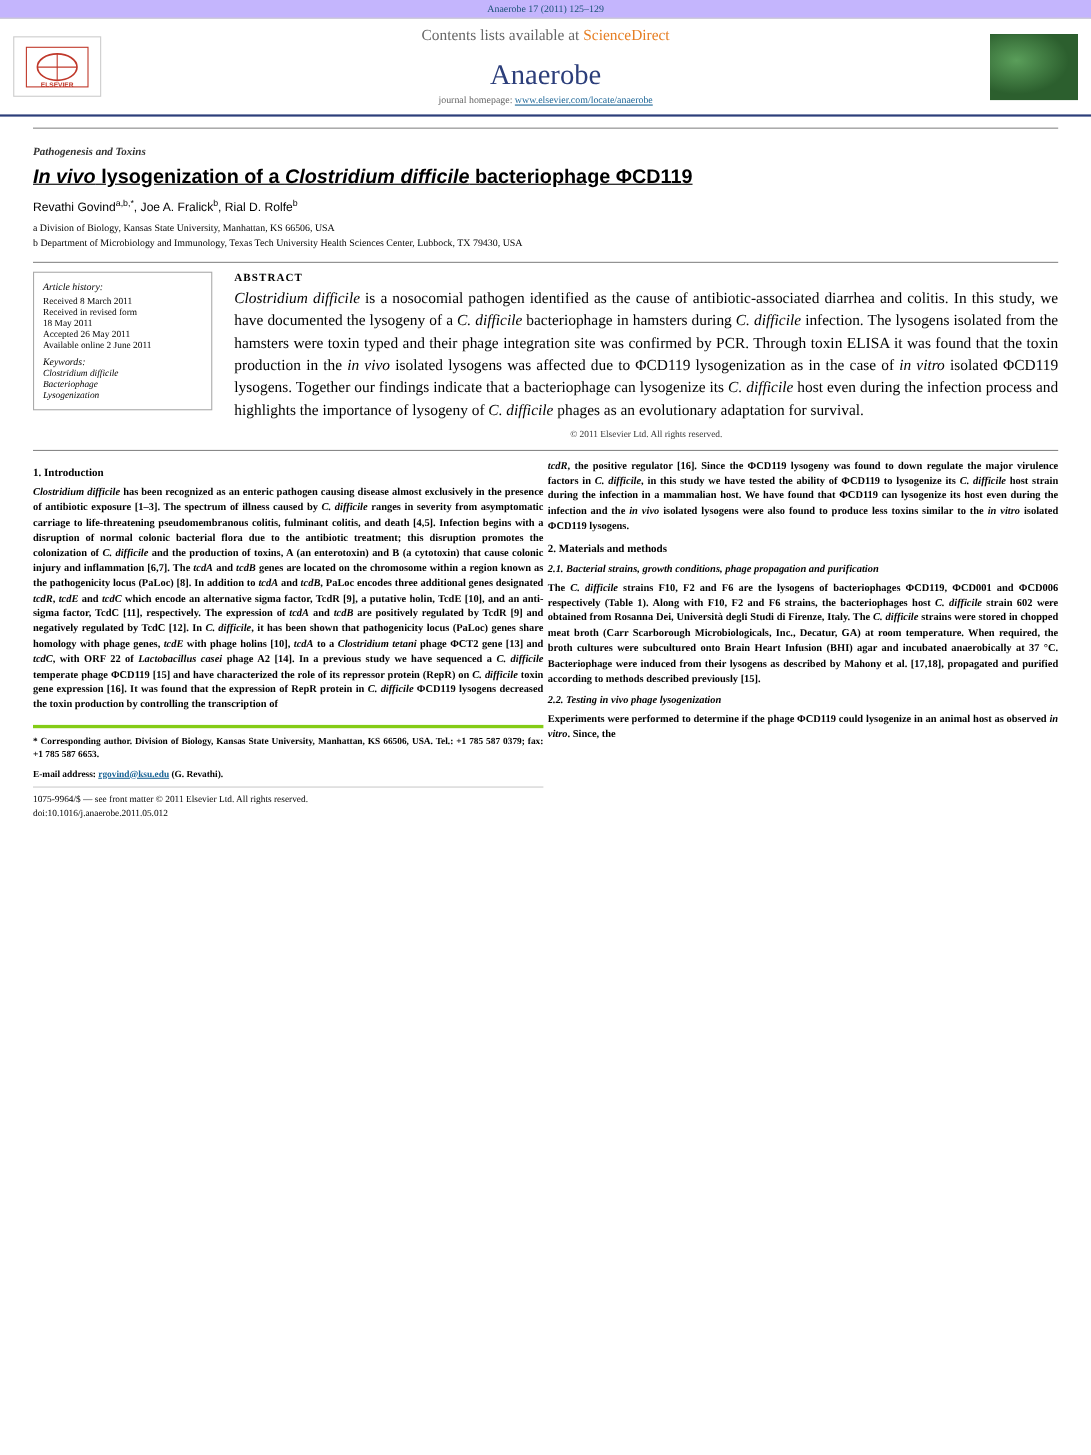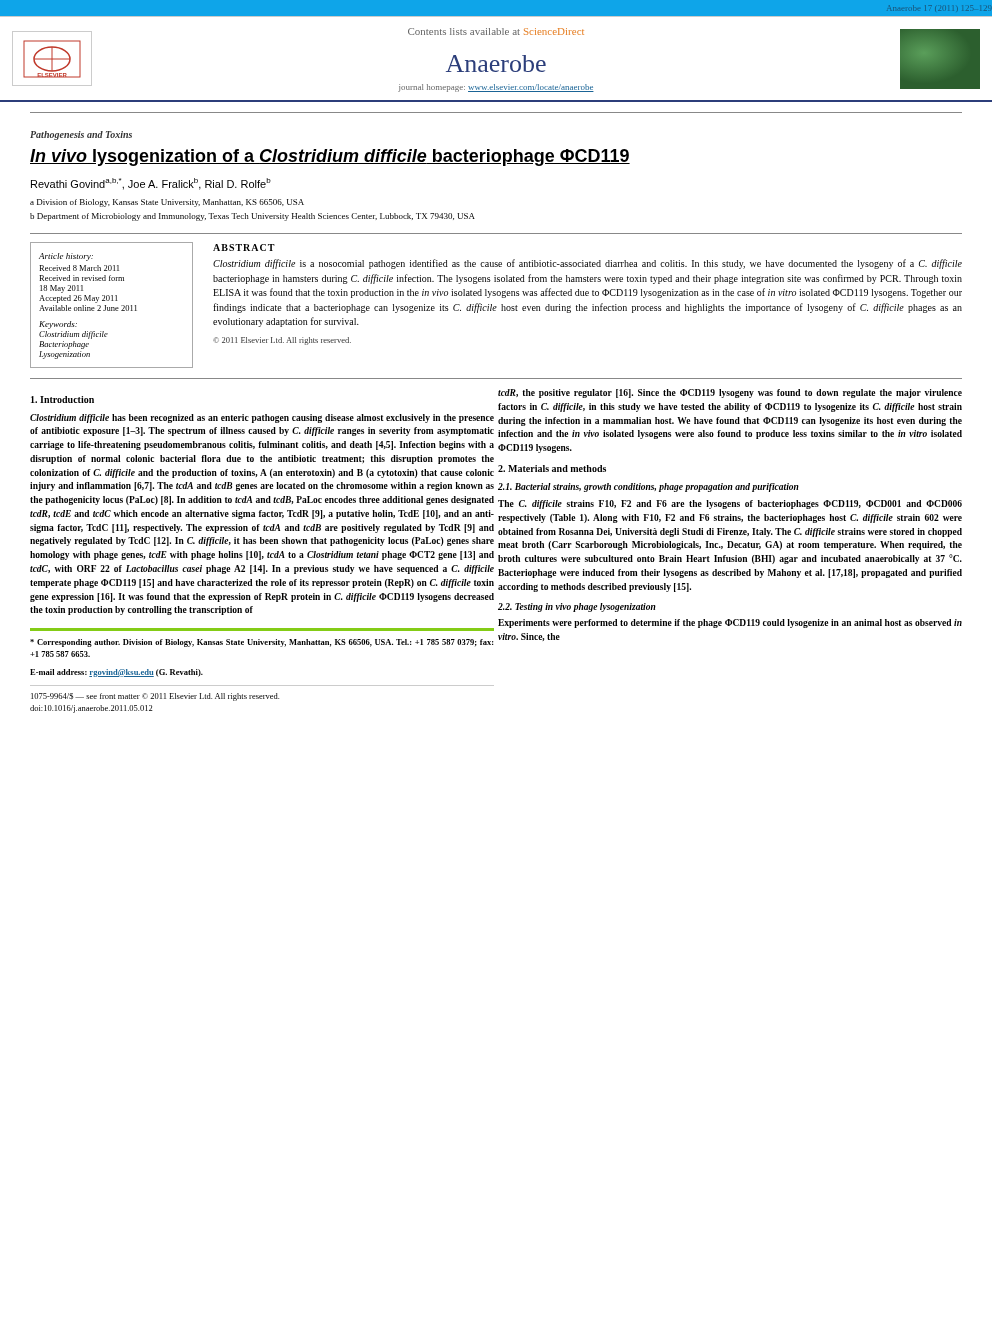--- a/index.html
+++ b/index.html
@@ -7,22 +7,22 @@
       font-family: "Times New Roman", Times, serif;
       font-size: 10px;
       color: #000;
       background: #fff;
       width: 992px;
       min-height: 1323px;
     }
 
     
     .top-banner {
-      background: #0ea5e9;
-      text-align: right;
+      background: #c4b5fd;
+      text-align: center;
       padding: 3px 0;
       font-size: 9px;
       color: #1a5276;
       border-bottom: 1px solid #ccc;
     }
 
     
     .journal-header {
       display: flex;
       align-items: center;
@@ -42,21 +42,21 @@
       color: #c0392b;
       font-weight: bold;
       flex-shrink: 0;
     }
     .journal-center {
       flex: 1;
       text-align: center;
       padding: 0 20px;
     }
     .science-direct-link {
-      font-size: 11px;
+      font-size: 14px;
       color: #666;
       margin-bottom: 12px;
     }
     .science-direct-link a {
       color: #1a6496;
       text-decoration: none;
     }
     .journal-name {
       font-size: 26px;
       font-weight: normal;
@@ -192,30 +192,30 @@
 
     
     .abstract-title {
       font-size: 10px;
       font-weight: bold;
       font-variant: small-caps;
       letter-spacing: 1px;
       margin-bottom: 4px;
     }
     .abstract-text {
-      font-size: 10px;
+      font-size: 14px;
       line-height: 1.45;
       text-align: justify;
     }
     .abstract-text em {
       font-style: italic;
     }
     .copyright-line {
       font-size: 8.5px;
-      text-align: left;
+      text-align: center;
       margin-top: 5px;
       color: #333;
     }
 
     
     .body-two-col {
       display: flex;
       gap: 4px;
       margin-top: 8px;
     }

